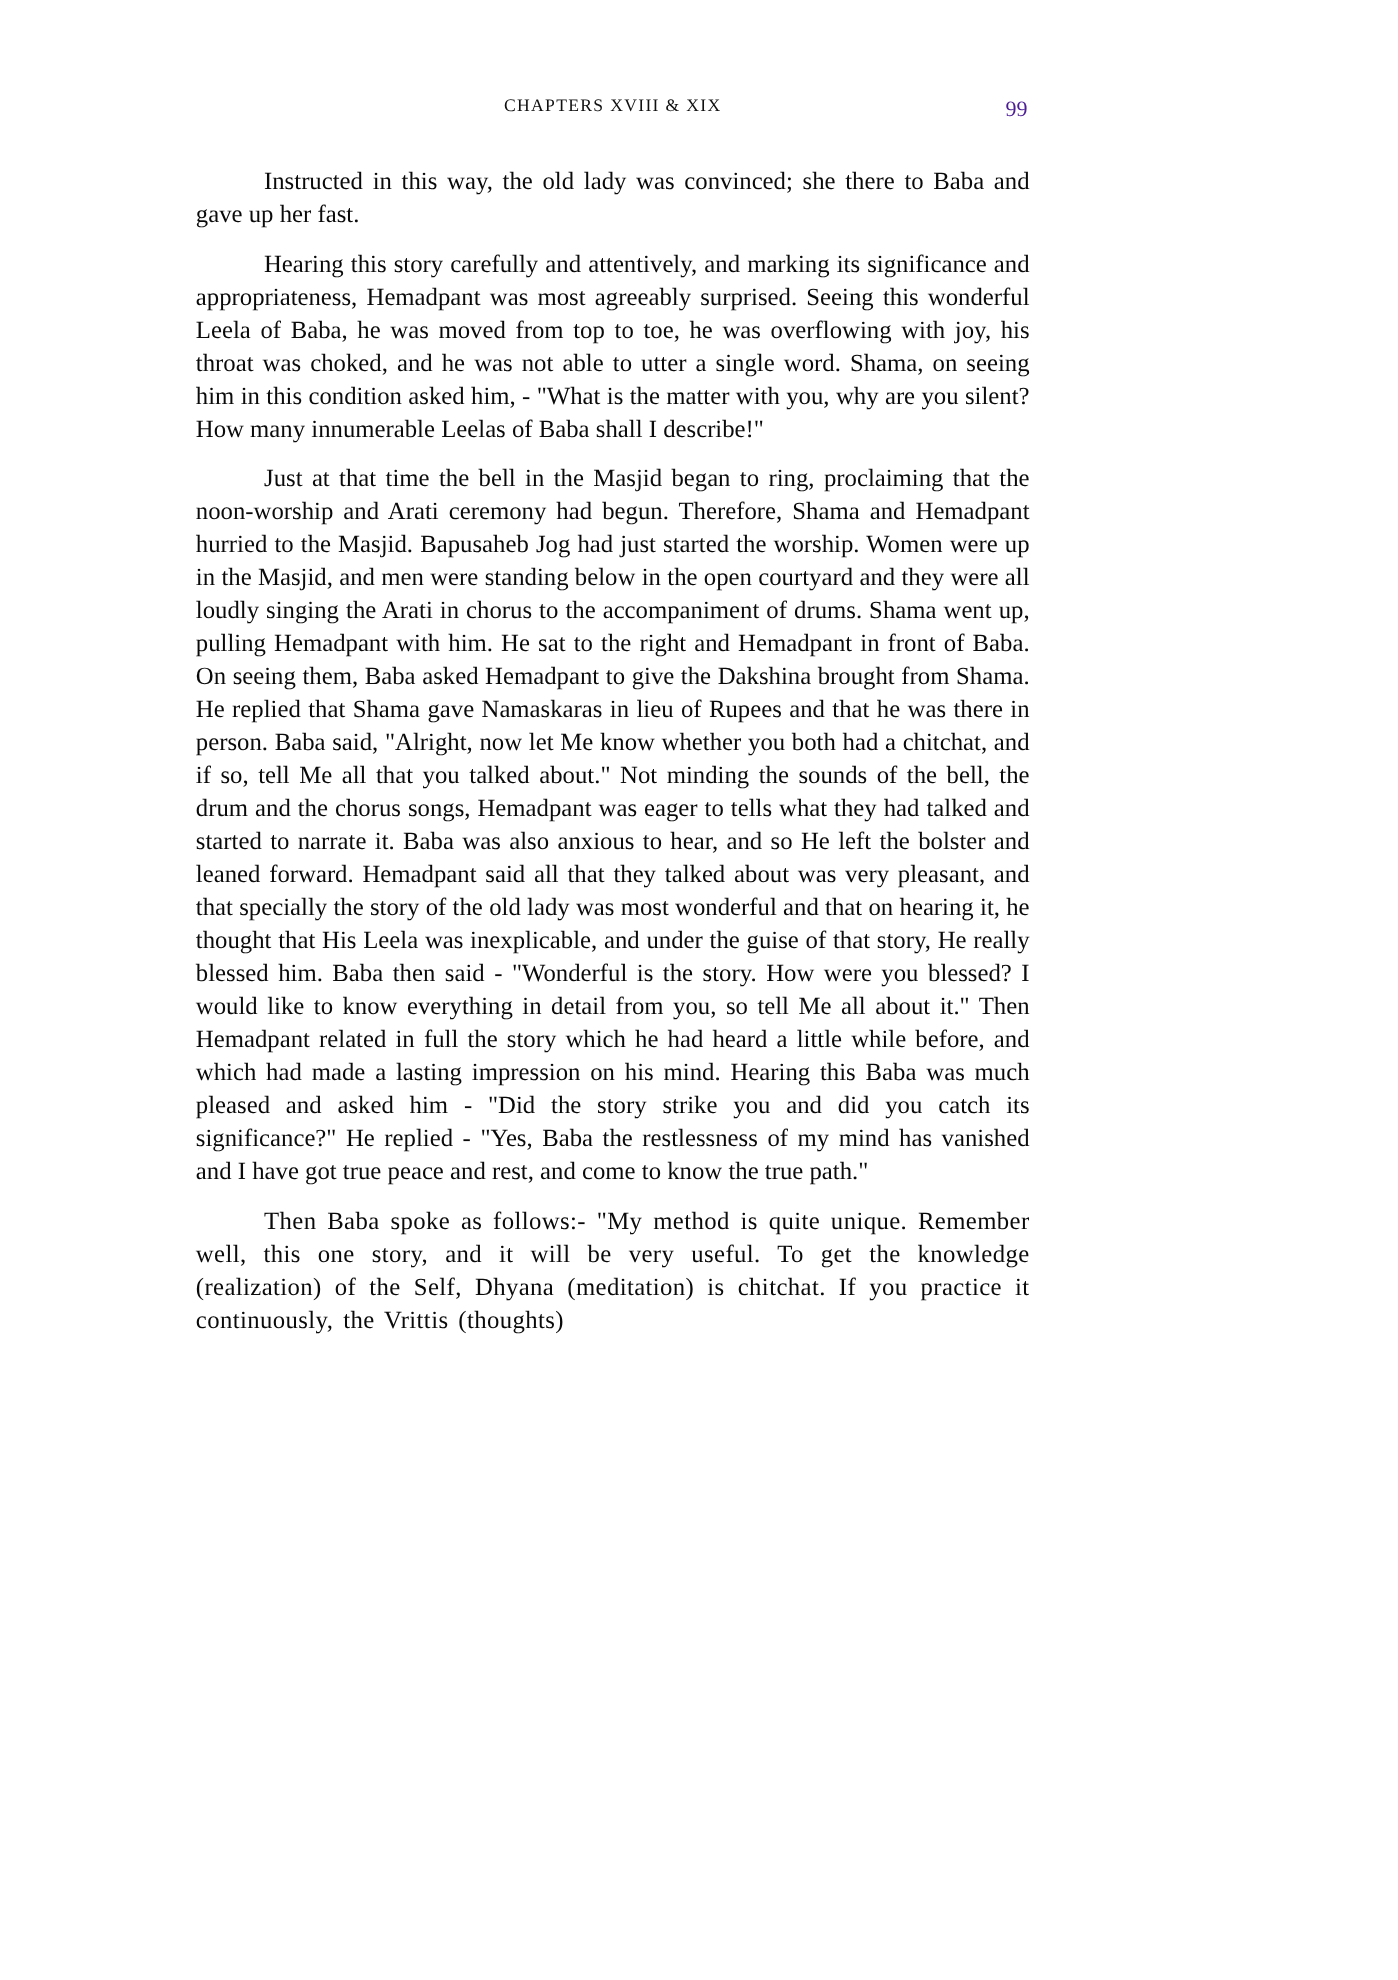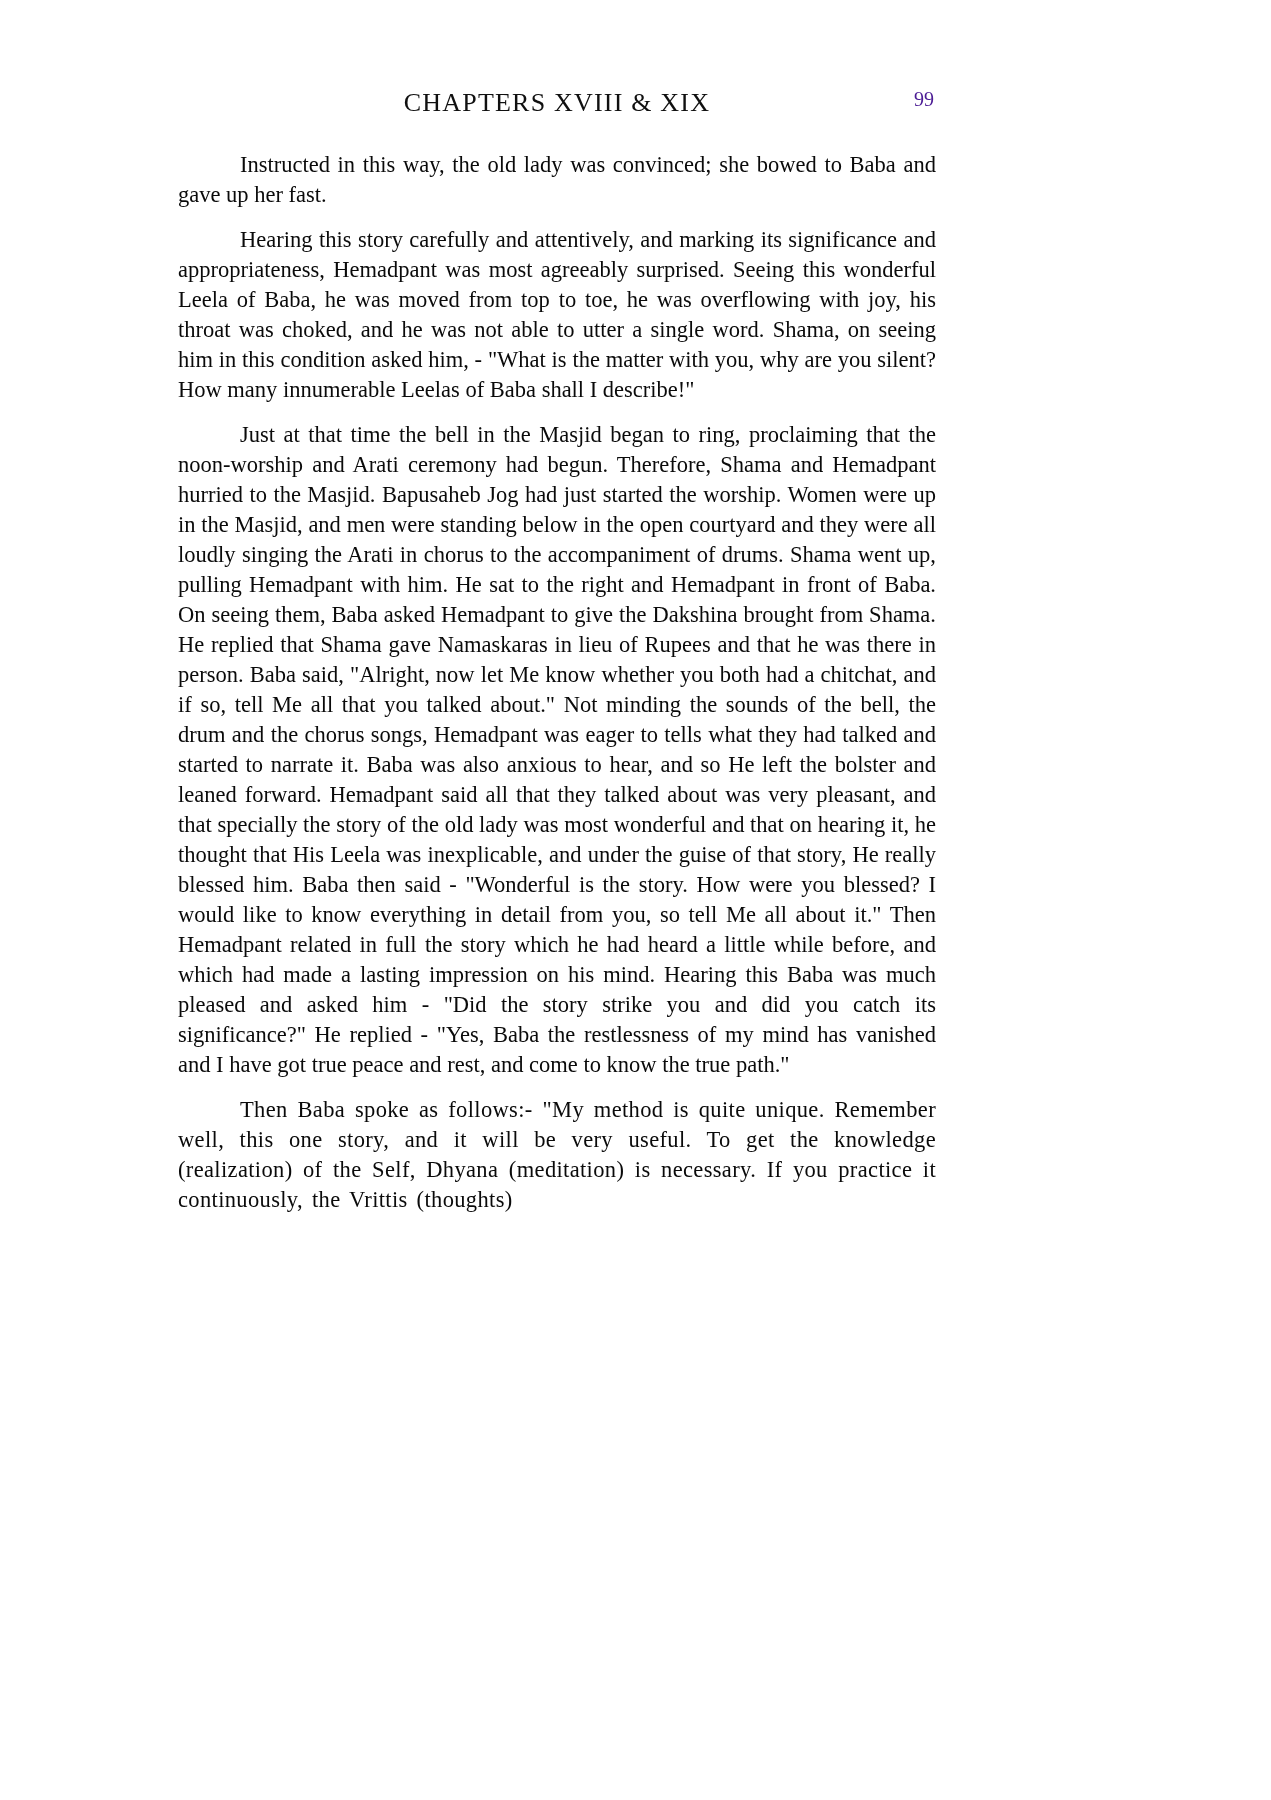--- a/index.html
+++ b/index.html
@@ -31,21 +31,21 @@
     position: relative;
     height: 32px;
     margin-bottom: 30px;
   }
   .running-header .chapter-title {
     position: absolute;
     left: 0;
     right: 0;
     top: 0;
     text-align: center;
-    font-size: 26px;
+    font-size: 16px;
     letter-spacing: 1.2px;
     color: #101010;
     font-family: Liberation Serif, serif;
   }
   .running-header .page-number {
     position: absolute;
     right: 2px;
     top: 0;
     font-size: 20px;
     color: #4c1d95;
@@ -69,20 +69,20 @@
 
 <div class="page">
   <div class="content">
 
     <div class="running-header">
       <div class="chapter-title">CHAPTERS XVIII &amp; XIX</div>
       <div class="page-number">99</div>
     </div>
 
     <div class="body-text">
-      <p>Instructed in this way, the old lady was convinced; she bowed to Baba and gave up her fast.</p>
+      <p>Instructed in this way, the old lady was convinced; she there to Baba and gave up her fast.</p>
       <p>Hearing this story carefully and attentively, and marking its significance and appropriateness, Hemadpant was most agreeably surprised. Seeing this wonderful Leela of Baba, he was moved from top to toe, he was overflowing with joy, his throat was choked, and he was not able to utter a single word. Shama, on seeing him in this condition asked him, - "What is the matter with you, why are you silent? How many innumerable Leelas of Baba shall I describe!"</p>
       <p>Just at that time the bell in the Masjid began to ring, proclaiming that the noon-worship and Arati ceremony had begun. Therefore, Shama and Hemadpant hurried to the Masjid. Bapusaheb Jog had just started the worship. Women were up in the Masjid, and men were standing below in the open courtyard and they were all loudly singing the Arati in chorus to the accompaniment of drums. Shama went up, pulling Hemadpant with him. He sat to the right and Hemadpant in front of Baba. On seeing them, Baba asked Hemadpant to give the Dakshina brought from Shama. He replied that Shama gave Namaskaras in lieu of Rupees and that he was there in person. Baba said, "Alright, now let Me know whether you both had a chitchat, and if so, tell Me all that you talked about." Not minding the sounds of the bell, the drum and the chorus songs, Hemadpant was eager to tells what they had talked and started to narrate it. Baba was also anxious to hear, and so He left the bolster and leaned forward. Hemadpant said all that they talked about was very pleasant, and that specially the story of the old lady was most wonderful and that on hearing it, he thought that His Leela was inexplicable, and under the guise of that story, He really blessed him. Baba then said - "Wonderful is the story. How were you blessed? I would like to know everything in detail from you, so tell Me all about it." Then Hemadpant related in full the story which he had heard a little while before, and which had made a lasting impression on his mind. Hearing this Baba was much pleased and asked him - "Did the story strike you and did you catch its significance?" He replied - "Yes, Baba the restlessness of my mind has vanished and I have got true peace and rest, and come to know the true path."</p>
-      <p class="loose">Then Baba spoke as follows:- "My method is quite unique. Remember well, this one story, and it will be very useful. To get the knowledge (realization) of the Self, Dhyana (meditation) is necessary. If you practice it continuously, the Vrittis (thoughts)</p>
+      <p class="loose">Then Baba spoke as follows:- "My method is quite unique. Remember well, this one story, and it will be very useful. To get the knowledge (realization) of the Self, Dhyana (meditation) is chitchat. If you practice it continuously, the Vrittis (thoughts)</p>
     </div>
 
   </div>
 </div>
 
 </body></html>

